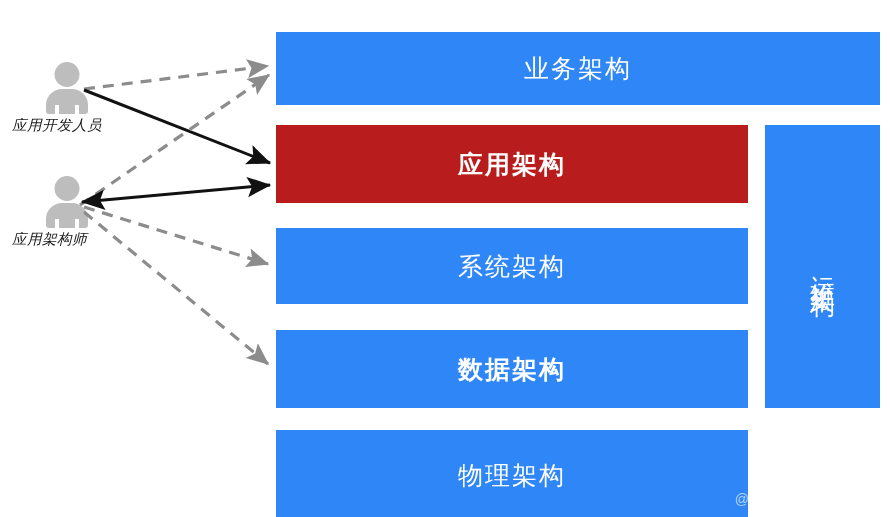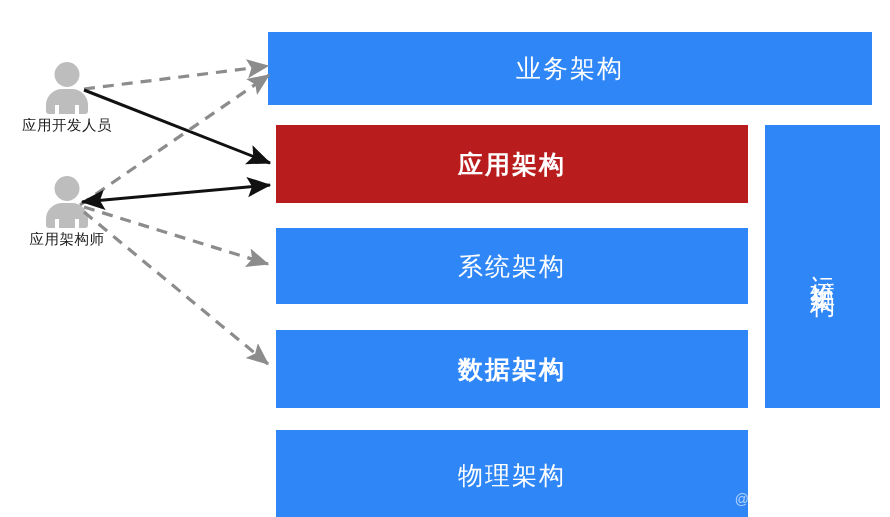--- a/index.html
+++ b/index.html
@@ -47,21 +47,21 @@
     writing-mode: vertical-rl;
     text-orientation: upright;
     letter-spacing: 6px;
     line-height: 1;
   }
 
   
   .actor {
     position: absolute;
     width: 110px;
-    text-align: center;
+    font-style: italic;
   }
   .actor-figure {
     position: relative;
     width: 46px;
     height: 52px;
     margin: 0 auto;
   }
   .actor-head {
     position: absolute;
     left: 50%;
@@ -119,21 +119,21 @@
     letter-spacing: 1px;
     white-space: nowrap;
     margin-top: 16px;
   }
 </style>
 </head>
 <body>
 
 <div id="canvas">
 
-  <div class="layer-box layer-blue" style="left:268px; top:32px; width:604px; height:73px;">
+  <div class="layer-box layer-blue" style="left:276px; top:32px; width:604px; height:73px;">
     <span>业务架构</span>
   </div>
 
   <div class="layer-box layer-red" style="left:276px; top:125px; width:472px; height:78px;">
     <span>应用架构</span>
   </div>
 
   <div class="layer-box layer-blue" style="left:276px; top:228px; width:472px; height:76px;">
     <span>系统架构</span>
   </div>

